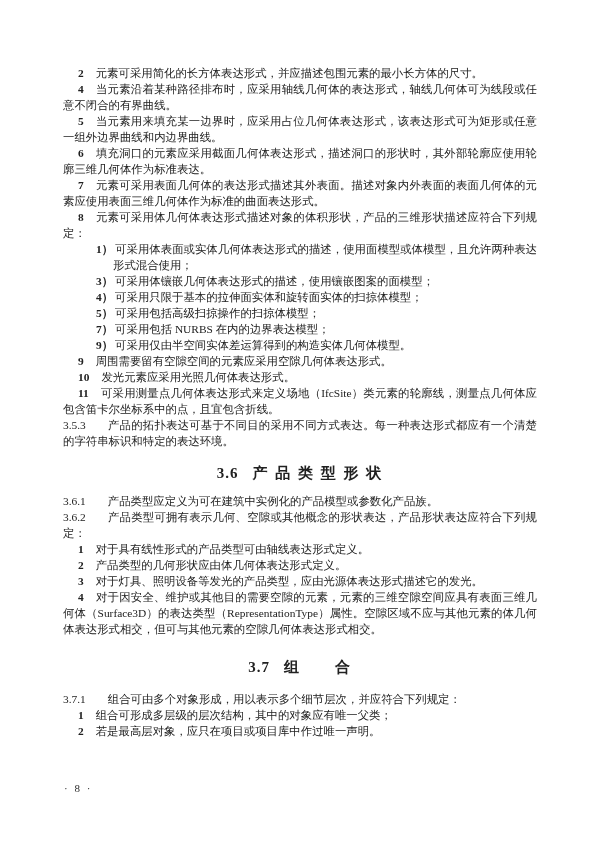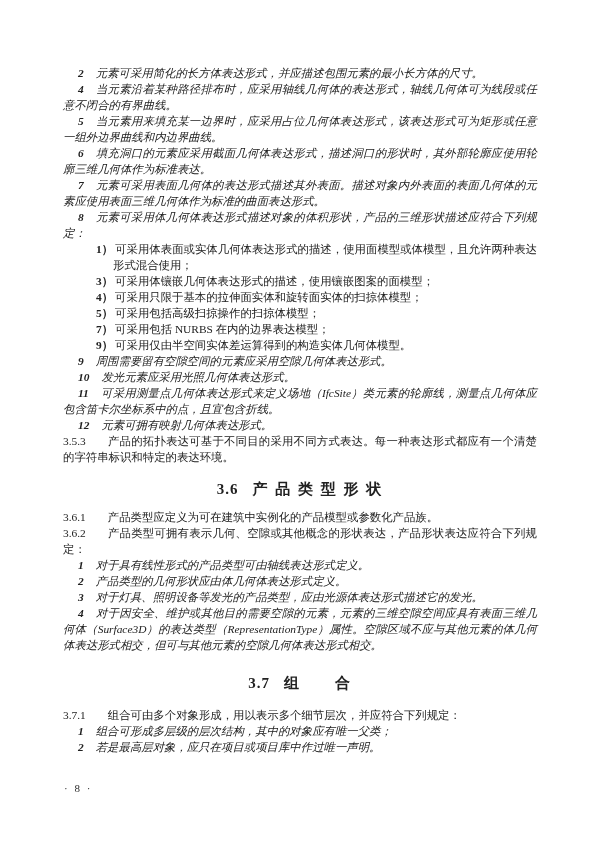--- a/index.html
+++ b/index.html
@@ -17,21 +17,21 @@
   }
   .content{
     position:absolute;
     left:63px;top:65px;
     width:474px;
     font-size:11.4px;
     line-height:16px;
     text-align:justify;
   }
   p{margin:0;}
-  .item{text-indent:15px;font-style:italic;}
+  .item{text-indent:15px;}
   .item .num{font-weight:bold;margin-right:12px;}
   .sub{padding-left:50px;text-indent:-17px;}
   .sub .num{font-weight:bold;margin-right:2px;}
   .clause{text-indent:0;}
   .clause .num{font-weight:normal;margin-right:22px;}
   .heading{
     font-size:15px;
     font-weight:bold;
     text-align:center;
     text-indent:0;
@@ -66,21 +66,20 @@
     <p class="sub"><b class="num">1）</b><span class="txt">可采用体表面或实体几何体表达形式的描述，使用面模型或体模型，且允许两种表达形式混合使用；</span></p>
     <p class="sub"><b class="num">3）</b><span class="txt">可采用体镶嵌几何体表达形式的描述，使用镶嵌图案的面模型；</span></p>
     <p class="sub"><b class="num">4）</b><span class="txt">可采用只限于基本的拉伸面实体和旋转面实体的扫掠体模型；</span></p>
     <p class="sub"><b class="num">5）</b><span class="txt">可采用包括高级扫掠操作的扫掠体模型；</span></p>
     <p class="sub"><b class="num">7）</b><span class="txt">可采用包括 NURBS 在内的边界表达模型；</span></p>
     <p class="sub"><b class="num">9）</b><span class="txt">可采用仅由半空间实体差运算得到的构造实体几何体模型。</span></p>
 
     <p class="item"><b class="num">9</b><span class="txt">周围需要留有空隙空间的元素应采用空隙几何体表达形式。</span></p>
     <p class="item"><b class="num">10</b><span class="txt">发光元素应采用光照几何体表达形式。</span></p>
     <p class="item"><b class="num">11</b><span class="txt">可采用测量点几何体表达形式来定义场地（IfcSite）类元素的轮廓线，测量点几何体应包含笛卡尔坐标系中的点，且宜包含折线。</span></p>
-    <p class="item"><b class="num">12</b><span class="txt">元素可拥有映射几何体表达形式。</span></p>
 
     <p class="clause"><b class="num">3.5.3</b><span class="txt">产品的拓扑表达可基于不同目的采用不同方式表达。每一种表达形式都应有一个清楚的字符串标识和特定的表达环境。</span></p>
 
     <h2 class="heading"><b class="hnum">3.6</b><span class="htitle">产 品 类 型 形 状</span></h2>
 
     <p class="clause"><b class="num">3.6.1</b><span class="txt">产品类型应定义为可在建筑中实例化的产品模型或参数化产品族。</span></p>
     <p class="clause"><b class="num">3.6.2</b><span class="txt">产品类型可拥有表示几何、空隙或其他概念的形状表达，产品形状表达应符合下列规定：</span></p>
     <p class="item"><b class="num">1</b><span class="txt">对于具有线性形式的产品类型可由轴线表达形式定义。</span></p>
     <p class="item"><b class="num">2</b><span class="txt">产品类型的几何形状应由体几何体表达形式定义。</span></p>
     <p class="item"><b class="num">3</b><span class="txt">对于灯具、照明设备等发光的产品类型，应由光源体表达形式描述它的发光。</span></p>

